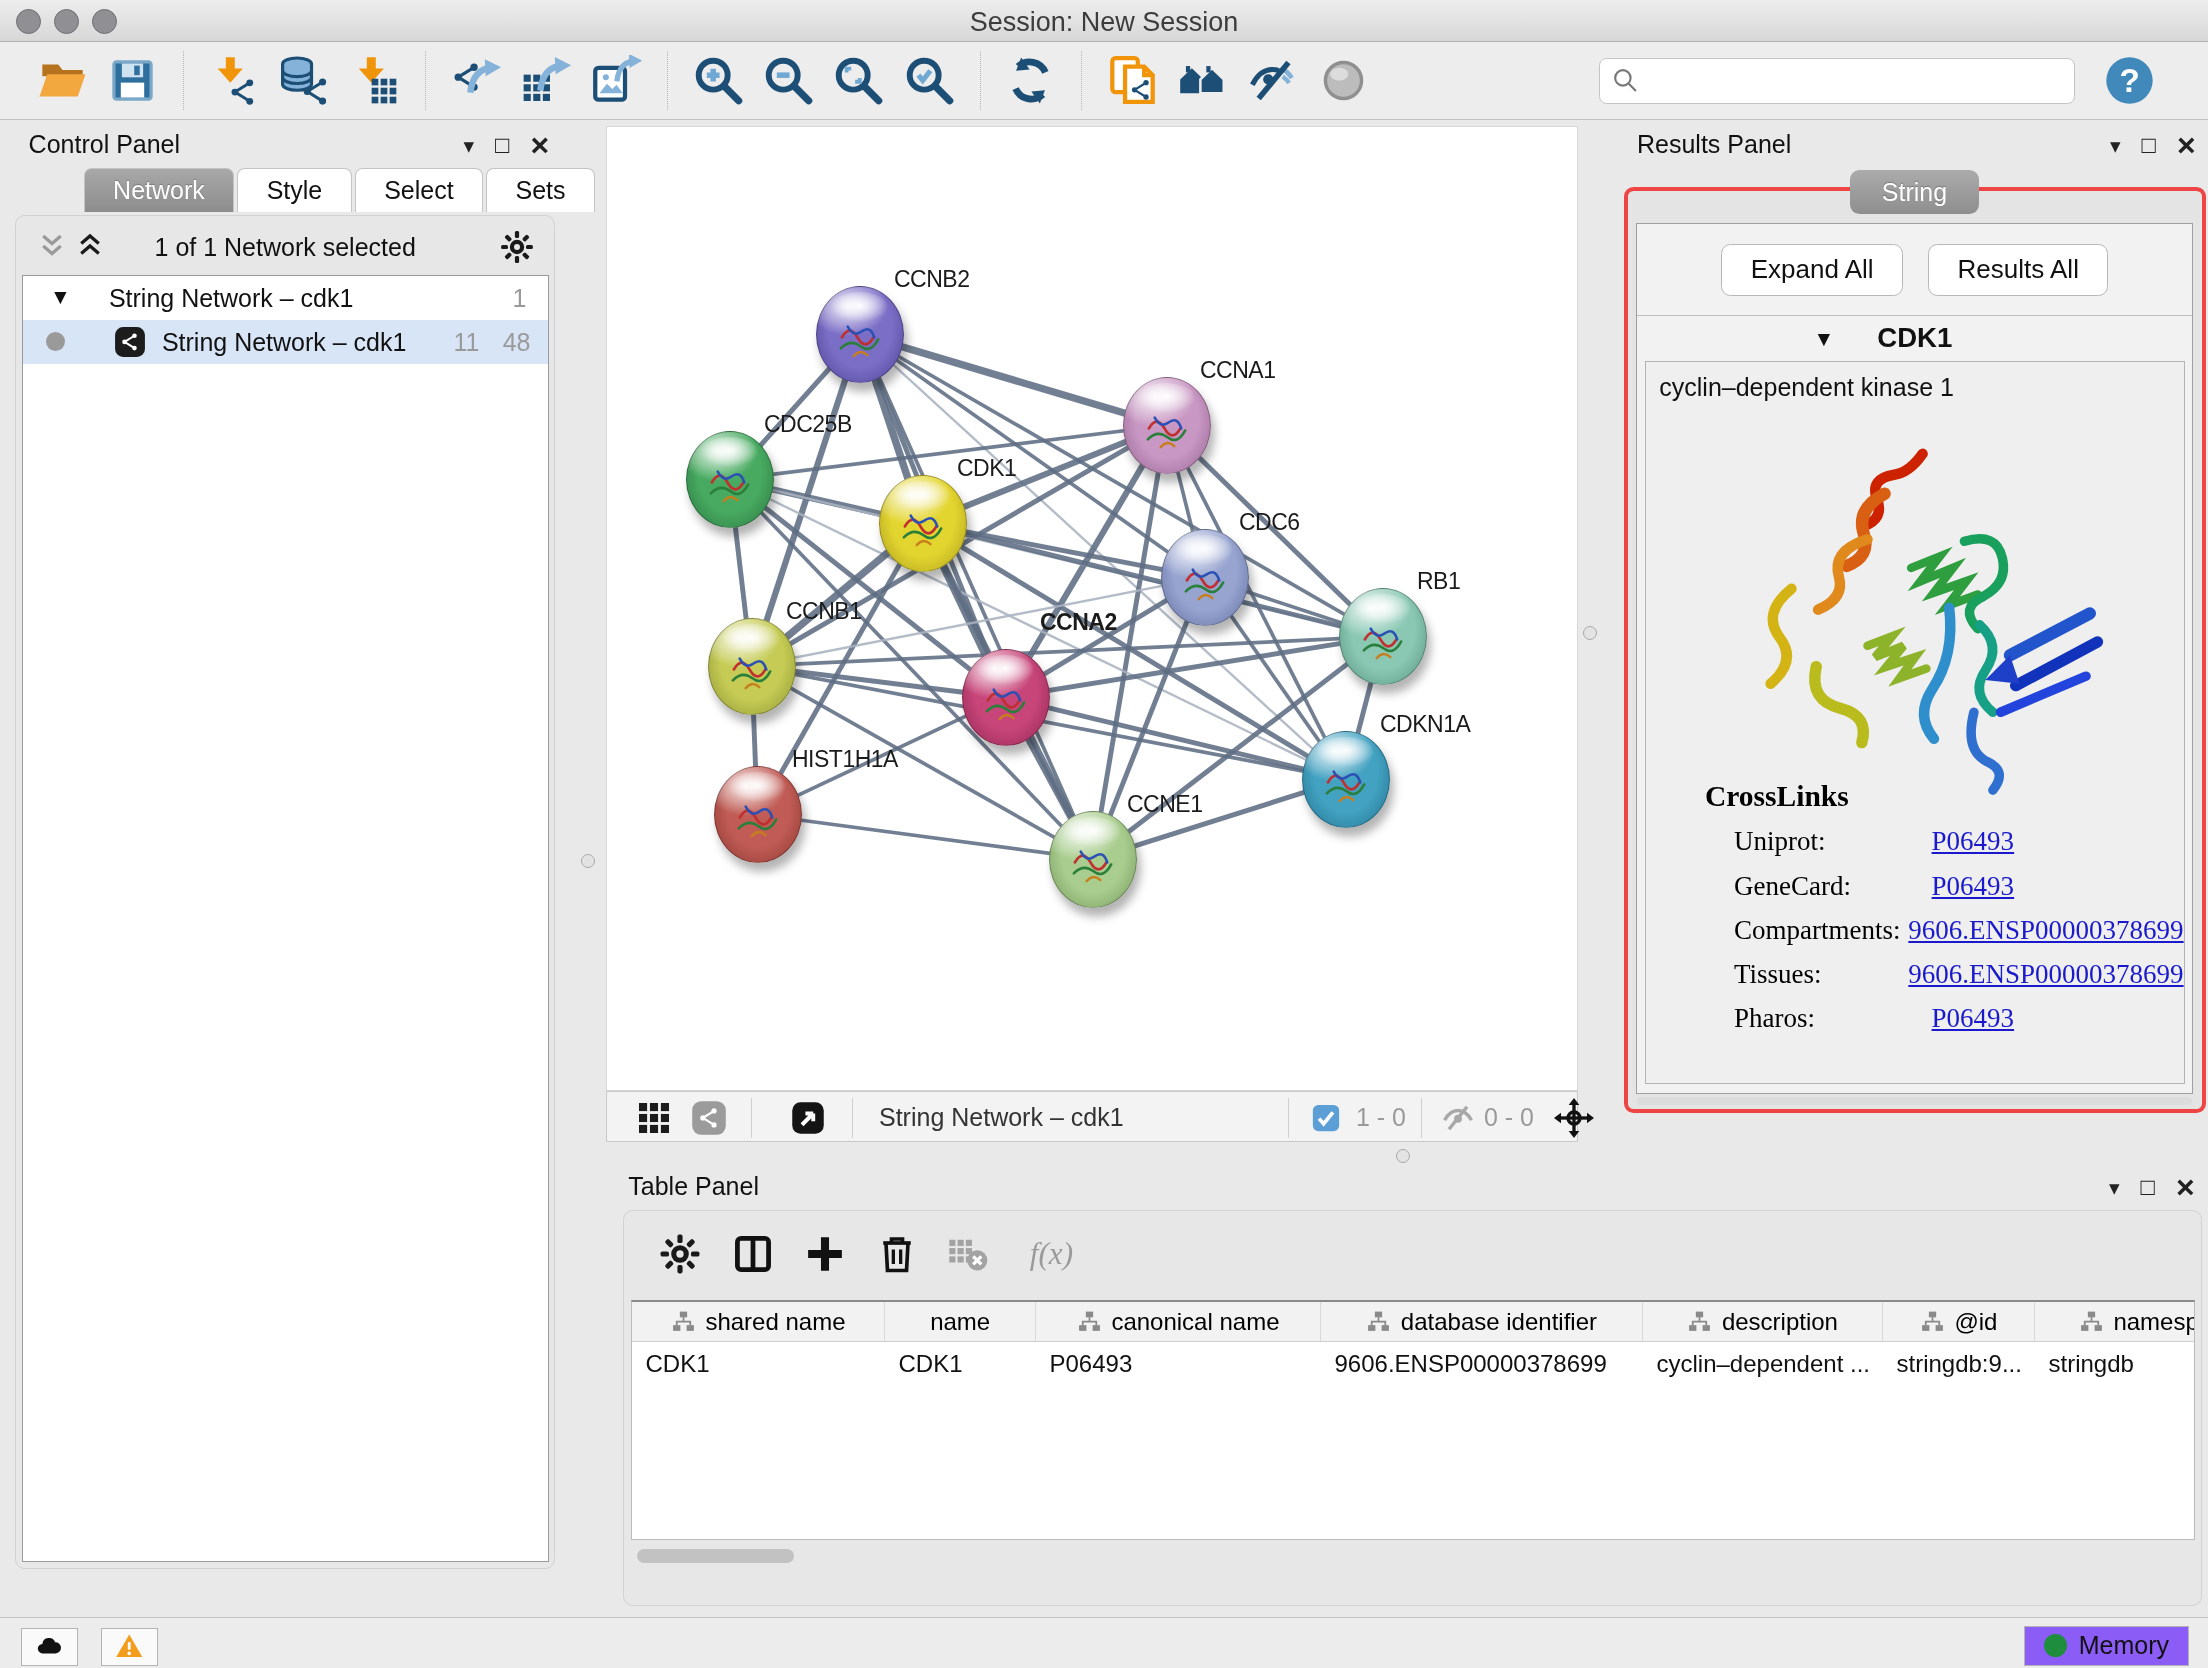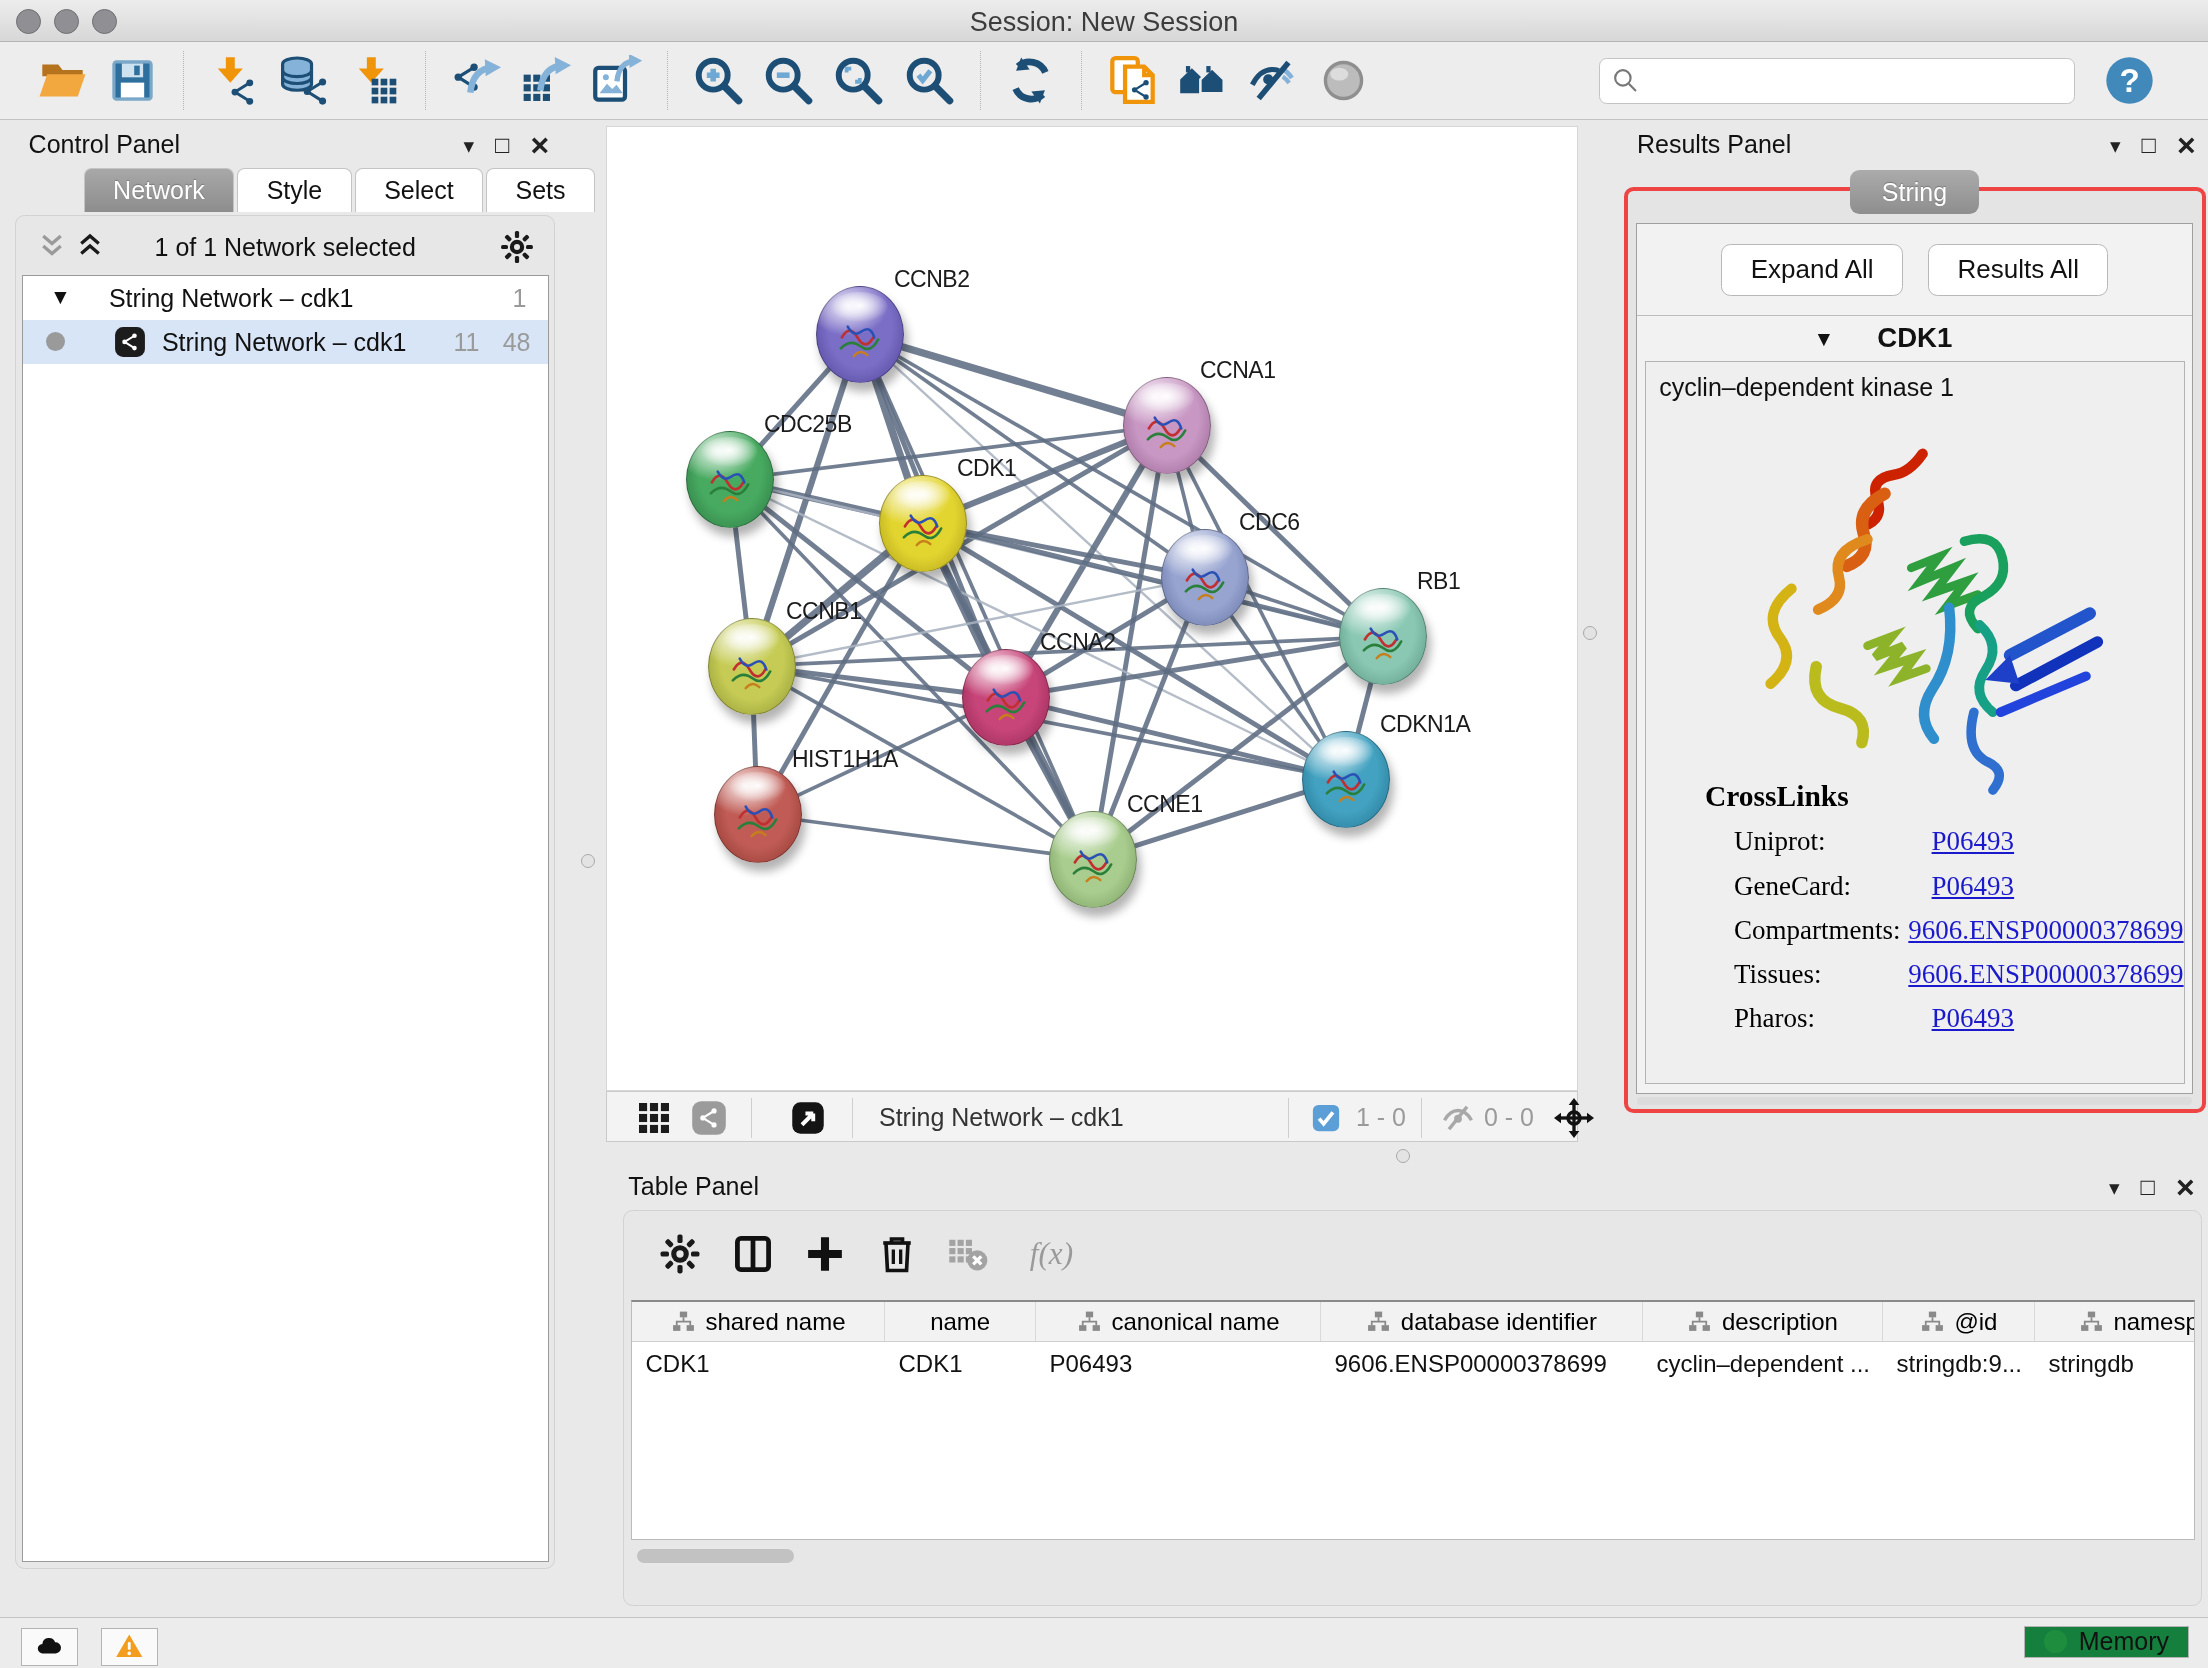--- a/index.html
+++ b/index.html
@@ -131,21 +131,21 @@
     background:#fff; border:1px solid #c4c4c4; }
   .ttab:first-child { border-radius:8.6px 0 0 8.6px; }
   .ttab:last-child { border-radius:0 8.6px 8.6px 0; }
   .ttab.sel { background:linear-gradient(#a8a8a8,#8d8d8d); color:#fff; text-shadow:0 -1px 1px rgba(0,0,0,.3); }
 
   
   #statusbar { position:absolute; left:0; top:1617px; width:2208px; height:51px; background:#ececec; border-top:1px solid #c4c4c4; }
   .sb-btn { position:absolute; top:9.5px; width:57px; height:38px; background:#fafafa; border:1.9px solid #b4b4b4;
     display:flex; align-items:center; justify-content:center; }
   .sb-btn svg { width:28.5px; height:28.5px; }
-  #memory-btn { position:absolute; right:19px; top:7.6px; height:32px; background:#15803d; border:1.9px solid #b4b4b4;
+  #memory-btn { position:absolute; right:19px; top:7.6px; height:40px; background:#8b5cf6; border:1.9px solid #b4b4b4;
     display:flex; align-items:center; gap:11.4px; padding:0 19px; font-size:25px; color:#111; }
   #mem-dot { width:23px; height:23px; border-radius:50%; background:#1e8e3e; }
 </style>
 </head>
 <body>
 
 <div id="window">
 
   <div id="titlebar">
     <div class="tl-dot" style="left:16px"></div>
@@ -561,21 +561,21 @@
             <div class="hl"></div>
             <svg class="squig" viewBox="0 0 54 60">
               <g fill="none" stroke-linecap="round">
  <path d="M8 30 q8 -14 16 0 q8 14 16 0" stroke="#c03030" stroke-width="2.6"></path>
  <path d="M7 41 q10 -10 20 -2 q10 8 18 -7" stroke="#2a7f3a" stroke-width="2.6"></path>
  <path d="M14 19 q6 11 14 5 q9 -7 13 6" stroke="#2a50b5" stroke-width="2.6"></path>
  <path d="M20 49 q7 -8 14 -1" stroke="#c77f1e" stroke-width="2.4"></path>
               </g>
             </svg>
           </div>
-          <div class="node-label" style="left: 433px; top: 502px;">CCNA2</div>
+          <div class="node-label" style="left: 433px; top: 482px; font-weight: bold;">CCNA2</div>
           <div class="node" style="left: 695px; top: 604px; background: radial-gradient(62% 42% at 36% 20%, rgba(255, 255, 255, 0.92), rgba(255, 255, 255, 0.25) 55%, rgba(255, 255, 255, 0) 75%), radial-gradient(at 50% 42%, rgb(67, 162, 193) 52%, rgb(32, 112, 142) 100%);">
             <div class="hl"></div>
             <svg class="squig" viewBox="0 0 54 60">
               <g fill="none" stroke-linecap="round">
  <path d="M8 30 q8 -14 16 0 q8 14 16 0" stroke="#c03030" stroke-width="2.6"></path>
  <path d="M7 41 q10 -10 20 -2 q10 8 18 -7" stroke="#2a7f3a" stroke-width="2.6"></path>
  <path d="M14 19 q6 11 14 5 q9 -7 13 6" stroke="#2a50b5" stroke-width="2.6"></path>
  <path d="M20 49 q7 -8 14 -1" stroke="#c77f1e" stroke-width="2.4"></path>
               </g>
             </svg>

